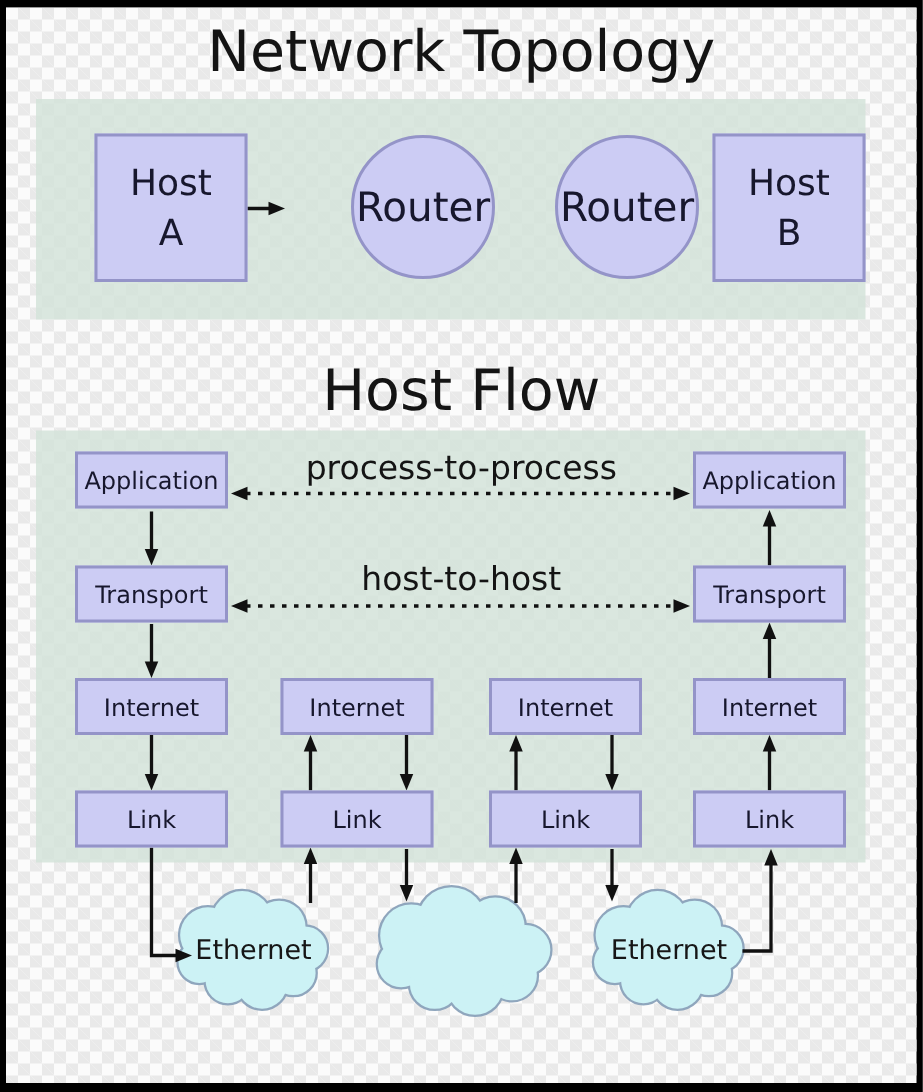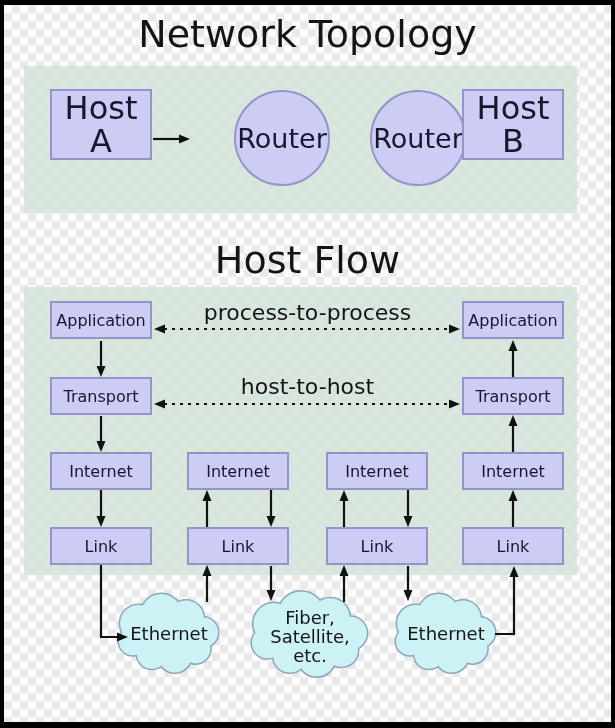--- a/index.html
+++ b/index.html
@@ -14,21 +14,21 @@
   .panel{position:absolute;background:rgba(212,227,218,0.87);}
   .panel-topology{left:24px;top:66px;width:553px;height:147px;}
   .panel-flow{left:24px;top:287px;width:553px;height:288px;}
   .title{position:absolute;left:0;width:615px;text-align:center;font-size:38px;
          line-height:44px;color:#141414;}
   .title-topology{top:12px;}
   .title-flow{top:238px;}
   .node{position:absolute;background:#ccccf4;border:2px solid #9494c8;box-sizing:border-box;
         display:flex;flex-direction:column;align-items:center;justify-content:center;
         color:#17172d;text-align:center;}
-  .host{width:102px;height:71px;font-size:32px;line-height:33px;}
+  .host{width:102px;height:99px;font-size:24px;line-height:33px;margin-left:13px;}
   .router{width:96px;height:96px;border-radius:50%;font-size:27px;margin-left:44px;}
   .layer-box{position:absolute;width:102px;height:38px;background:#ccccf4;
         border:2px solid #9494c8;box-sizing:border-box;display:flex;align-items:center;
         justify-content:center;font-size:16px;color:#17172d;}
   .annot{position:absolute;left:0;width:615px;text-align:center;font-size:22px;
          line-height:26px;color:#141414;}
   .annot-process{top:300px;}
   .annot-host{top:374px;}
   .cloud-label{position:absolute;display:flex;flex-direction:column;align-items:center;
          justify-content:center;font-size:18px;line-height:19px;color:#161616;text-align:center;}
@@ -178,21 +178,16 @@
   <div class="layer-box" style="left:326px;top:527px">Link</div>
 
   <div class="layer-box" style="left:462px;top:301px">Application</div>
   <div class="layer-box" style="left:462px;top:377px">Transport</div>
   <div class="layer-box" style="left:462px;top:452px">Internet</div>
   <div class="layer-box" style="left:462px;top:527px">Link</div>
 
   <div class="cloud-label" style="left:114px;top:624px;width:110px">
     <span>Ethernet</span>
   </div>
-  <div class="cloud-label" style="left:250px;top:608px;width:120px">
-    <span>Fiber,</span>
-    <span>Satellite,</span>
-    <span>etc.</span>
-  </div>
   <div class="cloud-label" style="left:391px;top:624px;width:110px">
     <span>Ethernet</span>
   </div>
 </div>
 
 </body></html>

